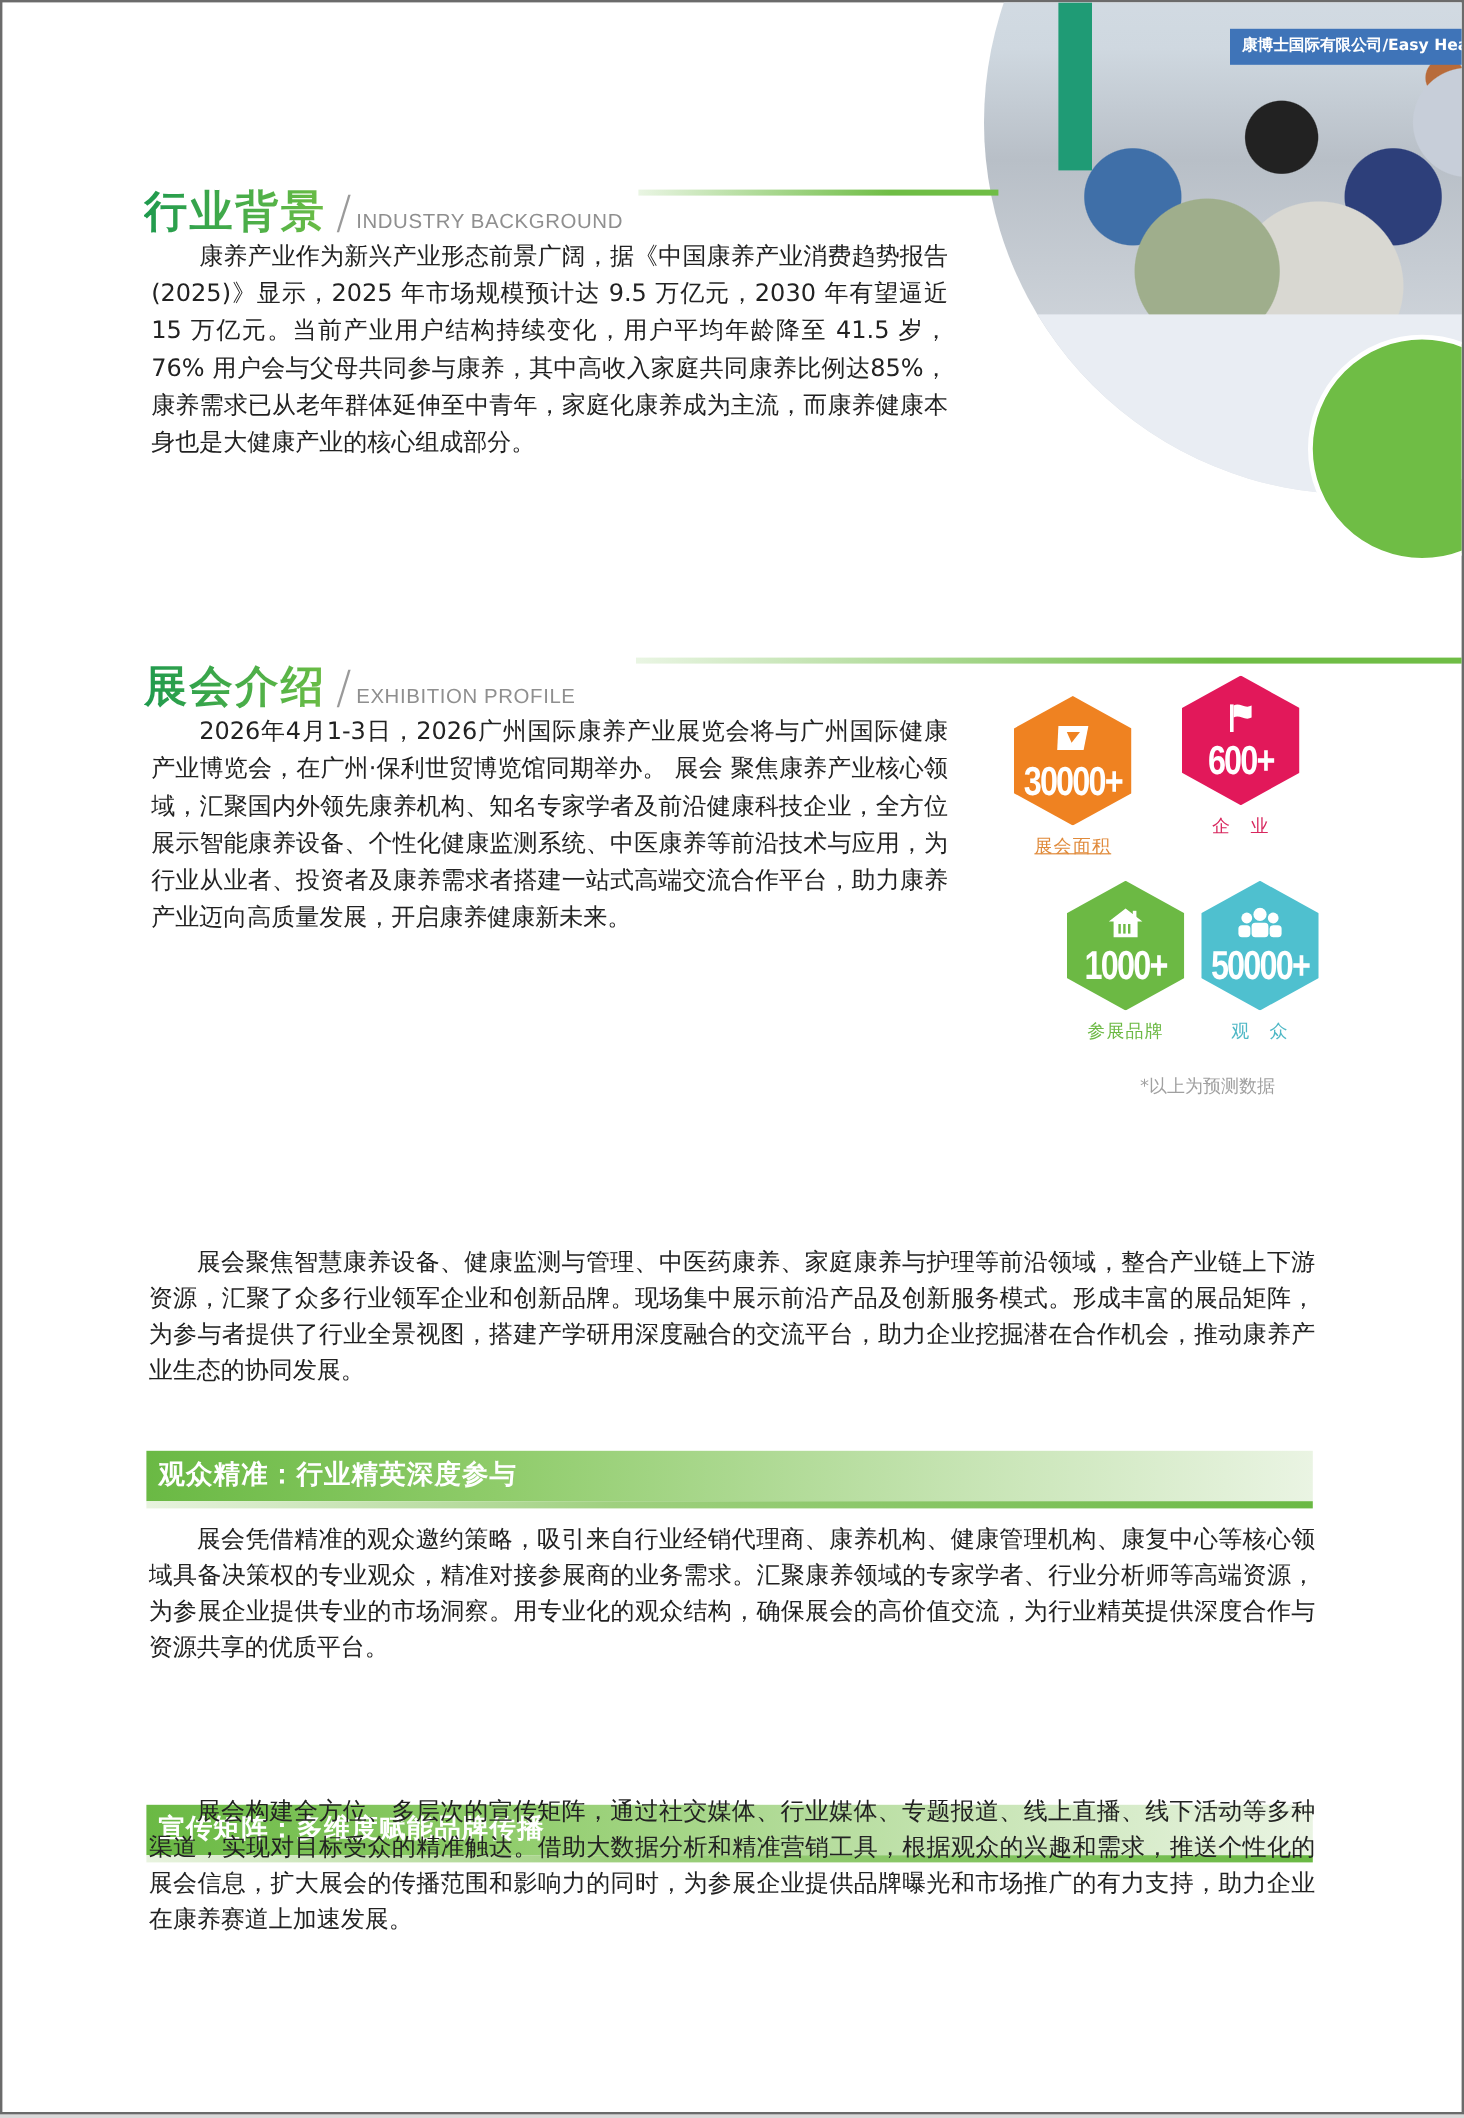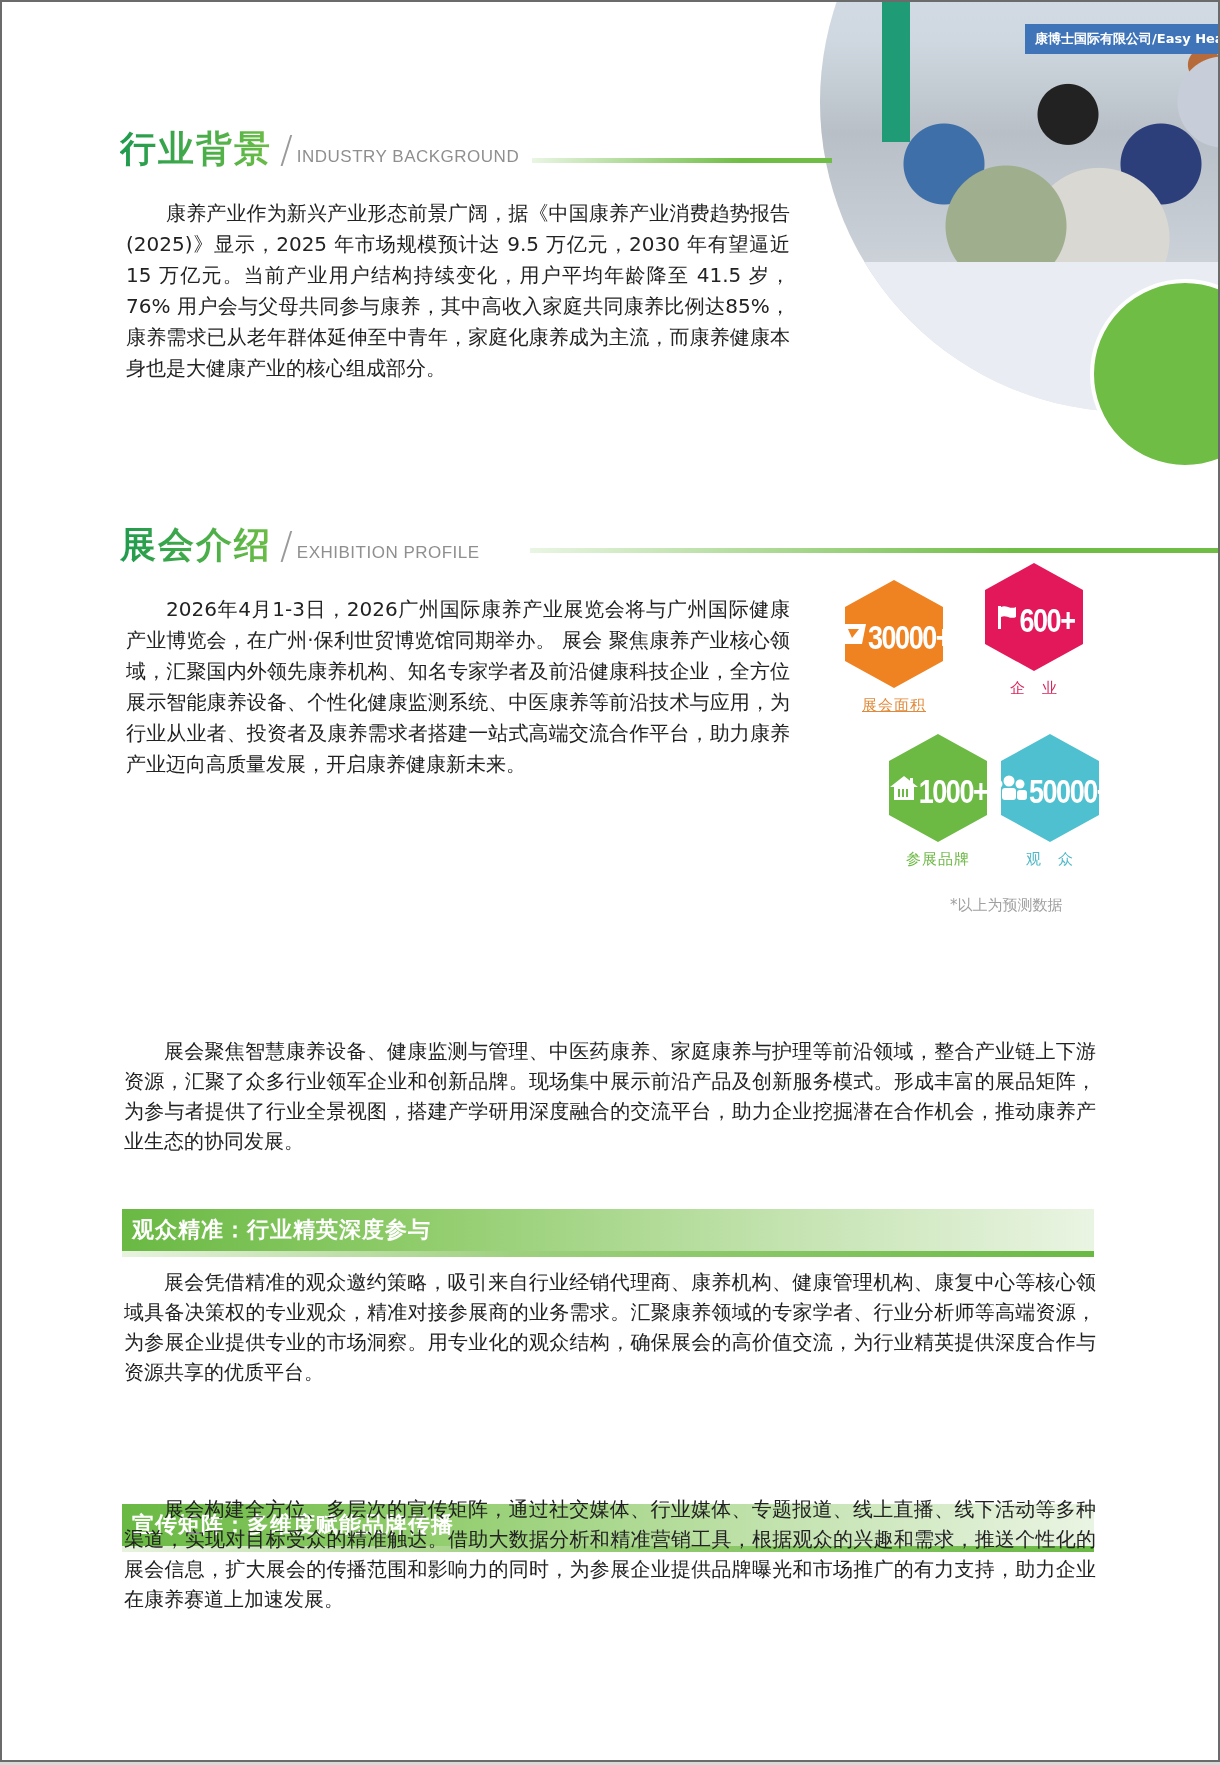--- a/index.html
+++ b/index.html
@@ -28,40 +28,40 @@
     background: #3f74b8; color: #fff; font-size: 13px; font-weight: bold; line-height: 30px; padding-left: 10px;
     white-space: nowrap; overflow: hidden;
   }
   .photo-pillar { position: absolute; left: 62px; top: 210px; width: 28px; height: 140px; background: #1f9b75; }
   .photo-floor { position: absolute; left: 0; top: 470px; width: 100%; height: 150px; background: #e9edf3; }
   .green-circle {
     position: absolute; left: 1088px; top: 277px; width: 190px; height: 190px;
     border-radius: 50%; background: #6fbd45; border: 4px solid #ffffff;
   }
   
-  .section-head { position: absolute; left: 118px; display: flex; align-items: flex-end; }
+  .section-head { position: absolute; left: 118px; display: flex; align-items: flex-end; margin-top: 28px; }
   .section-head .cn {
     font-size: 36px; font-weight: bold; letter-spacing: 2px;
     background: linear-gradient(90deg, #1f9a4e, #6cbd45);
     -webkit-background-clip: text; background-clip: text; color: transparent;
     line-height: 42px;
   }
   .section-head .slash { font-size: 38px; color: #9a9a9a; margin: 0 4px 0 8px; line-height: 42px; font-weight: 300; }
   .section-head .en { font-family: "Liberation Sans", sans-serif; font-size: 17px; color: #8f8f8f; letter-spacing: 0.5px; margin-bottom: 3px; }
   .head-line { position: absolute; height: 5px; background: linear-gradient(90deg, rgba(111,189,69,0.15), #6fbd45 70%, #6fbd45); }
   .para {
     position: absolute; color: #222; font-size: 20px; line-height: 31px; text-align: justify;
     text-indent: 2em;
   }
   
   .stat { position: absolute; width: 120px; text-align: center; }
   .hex {
     width: 98px; height: 108px; margin: 0 auto;
     clip-path: polygon(50% 0, 100% 25%, 100% 75%, 50% 100%, 0 75%, 0 25%);
-    display: flex; flex-direction: row; align-items: center; justify-content: center; color: #fff;
+    display: flex; flex-direction: column; align-items: center; justify-content: center; color: #fff;
   }
   .hex .num { font-family: "Liberation Sans", sans-serif; font-weight: bold; font-size: 27px; letter-spacing: -1.5px; transform: scaleY(1.25); margin-top: 8px; }
   .hex .ico { height: 26px; display: flex; align-items: center; justify-content: center; }
   .stat .lbl { font-size: 15px; margin-top: 8px; letter-spacing: 1px; }
   .note { position: absolute; left: 948px; top: 894px; font-size: 15px; color: #a0a0a0; }
   
   .bar {
     position: absolute; left: 120px; width: 972px; height: 42px;
     background: linear-gradient(90deg, #6ab944 0%, #8fcc6a 30%, #c6e4b3 70%, #eaf4e3 100%);
   }

